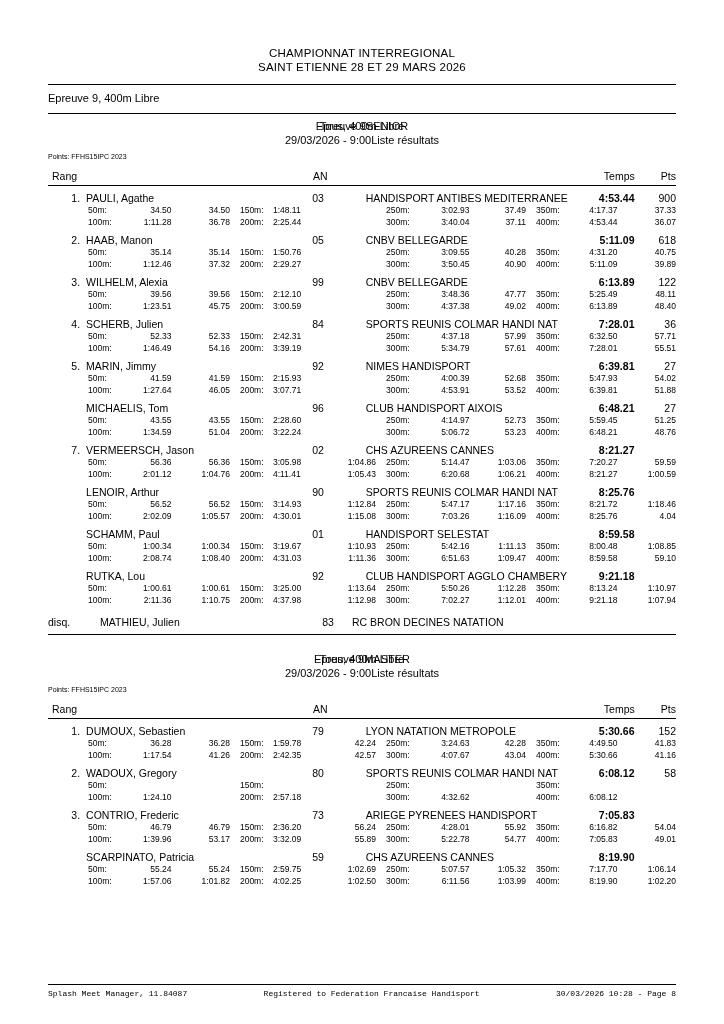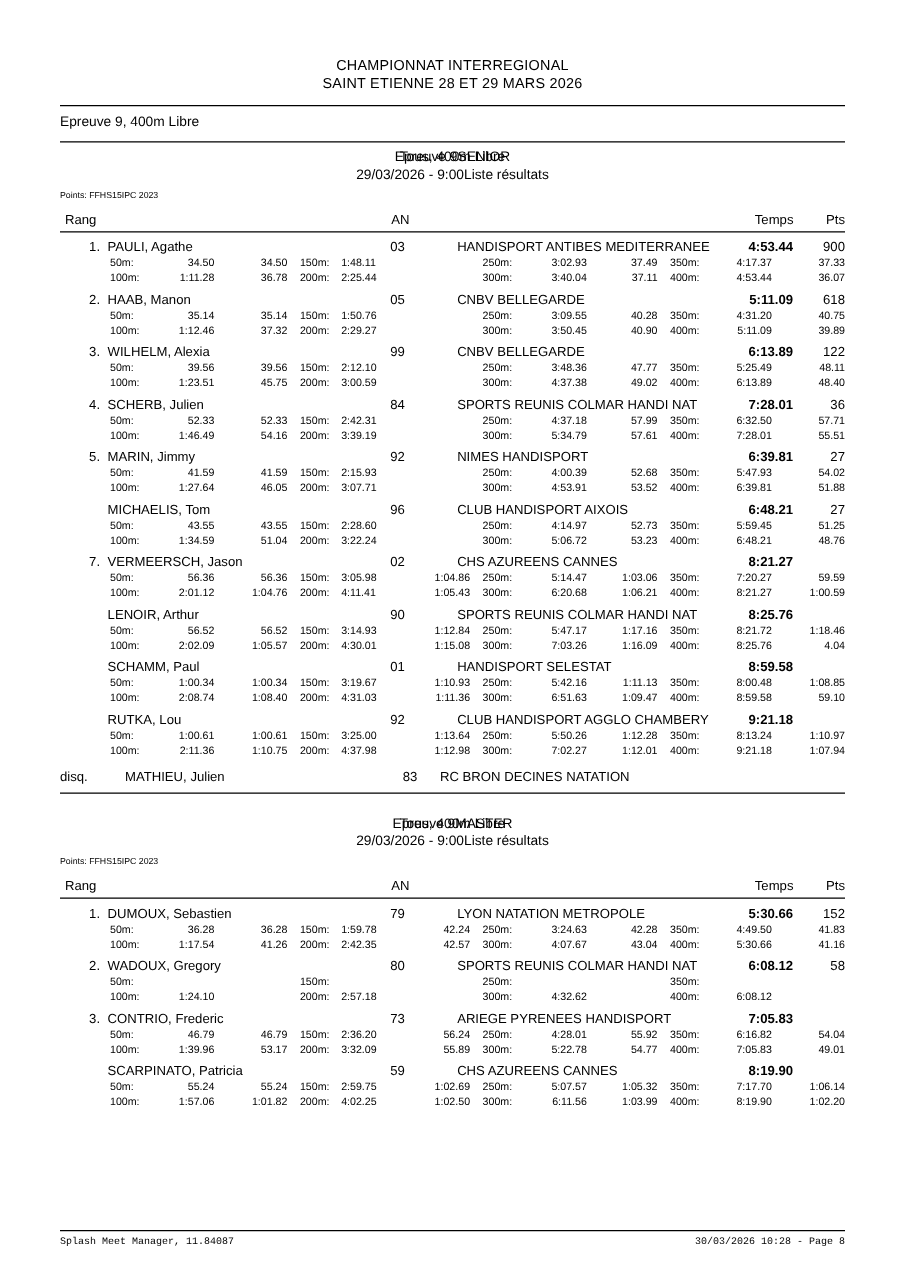--- a/index.html
+++ b/index.html
@@ -723,17 +723,18 @@
           <div class="sp-v6">8:19.90</div>
           <div class="sp-v7">1:02.20</div>
         </div>
       </div>
     </div>
 
   <div class="footer">
     <div class="footer-rule"></div>
     <div class="footer-row">
       <div>Splash Meet Manager, 11.84087</div>
+      <div class="footer-center">Registered to Federation Francaise Handisport</div>
       <div>30/03/2026 10:28 - Page 8</div>
     </div>
   </div>
 
 </div>
 
 </body></html>

